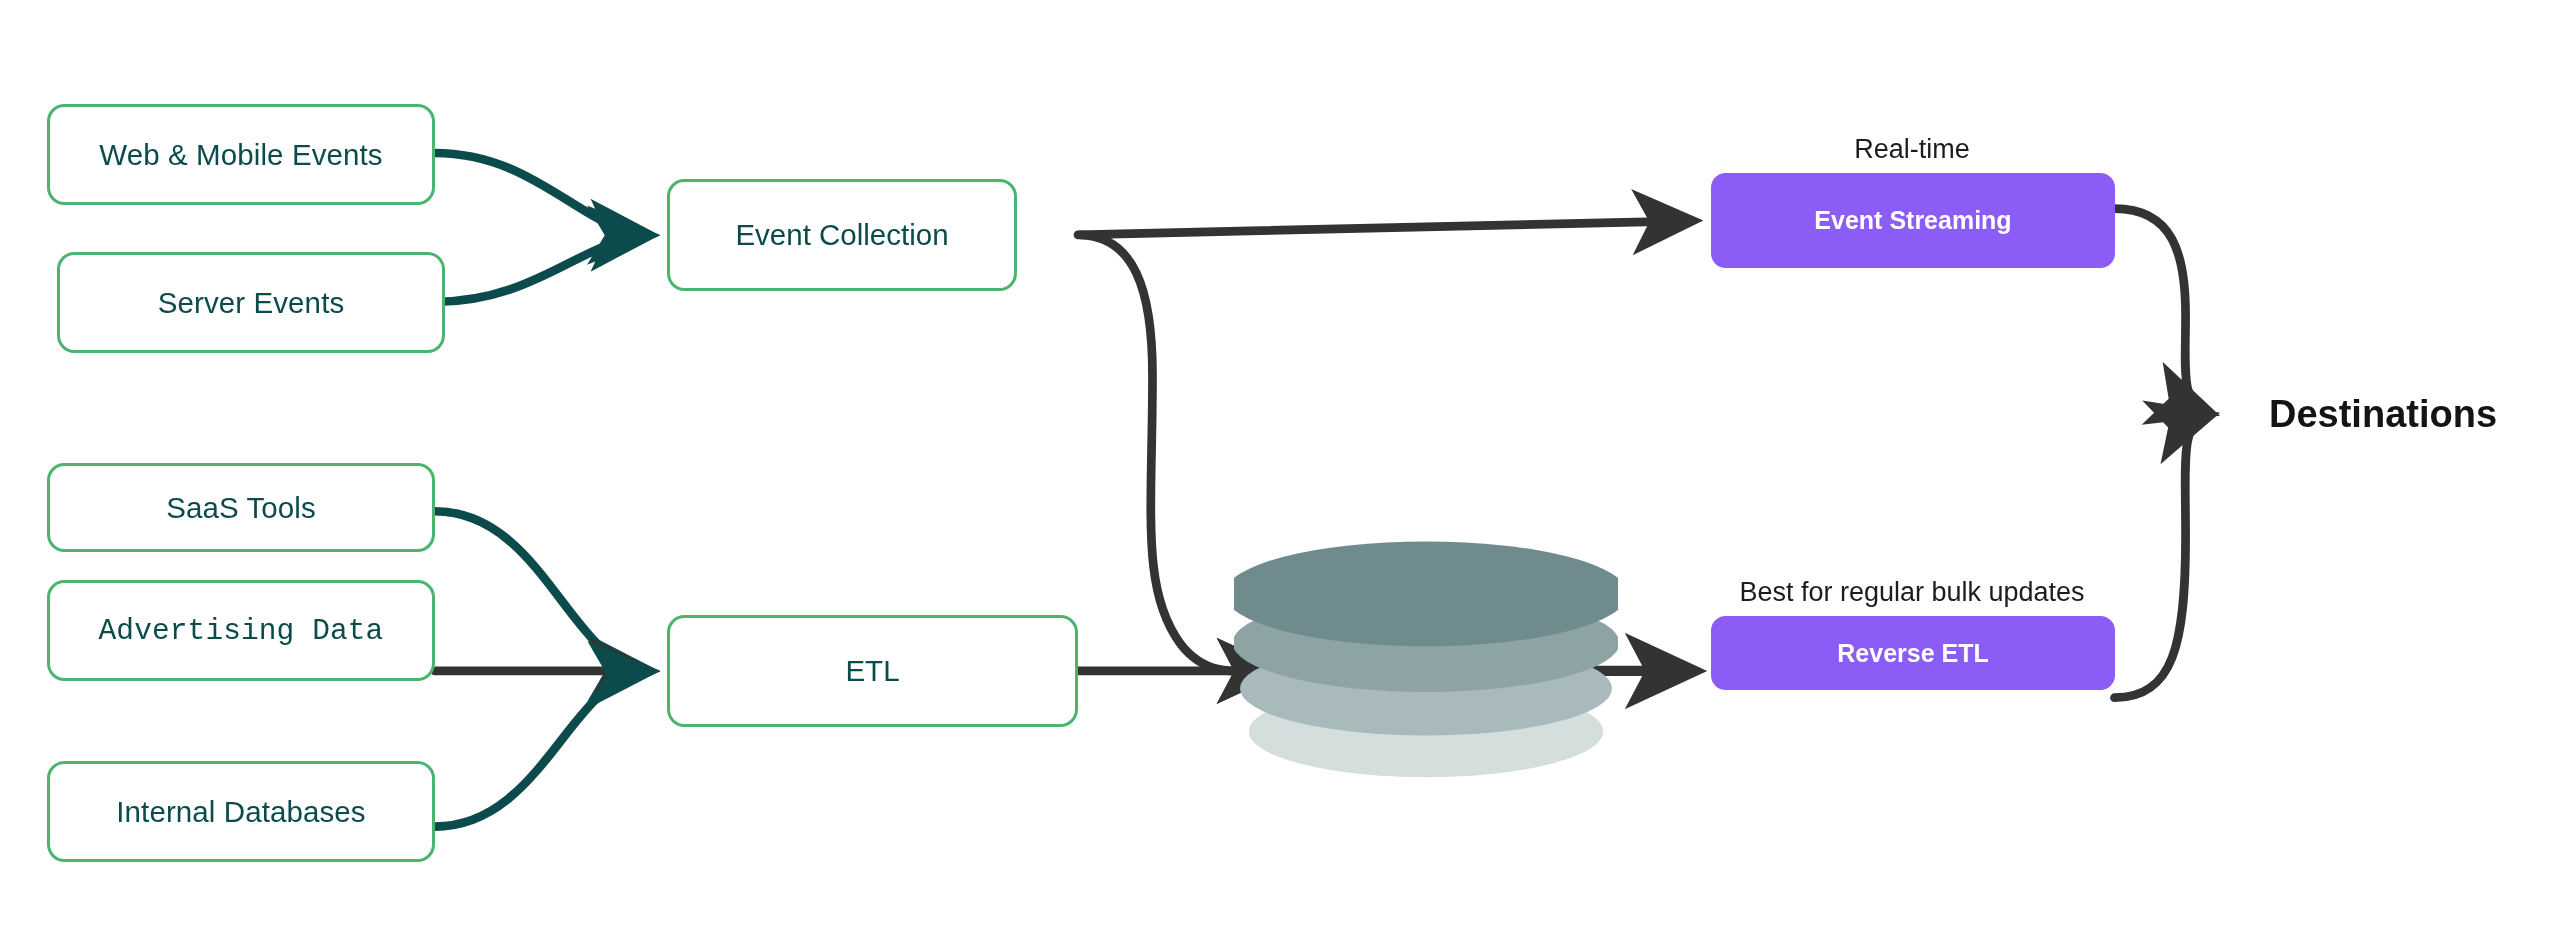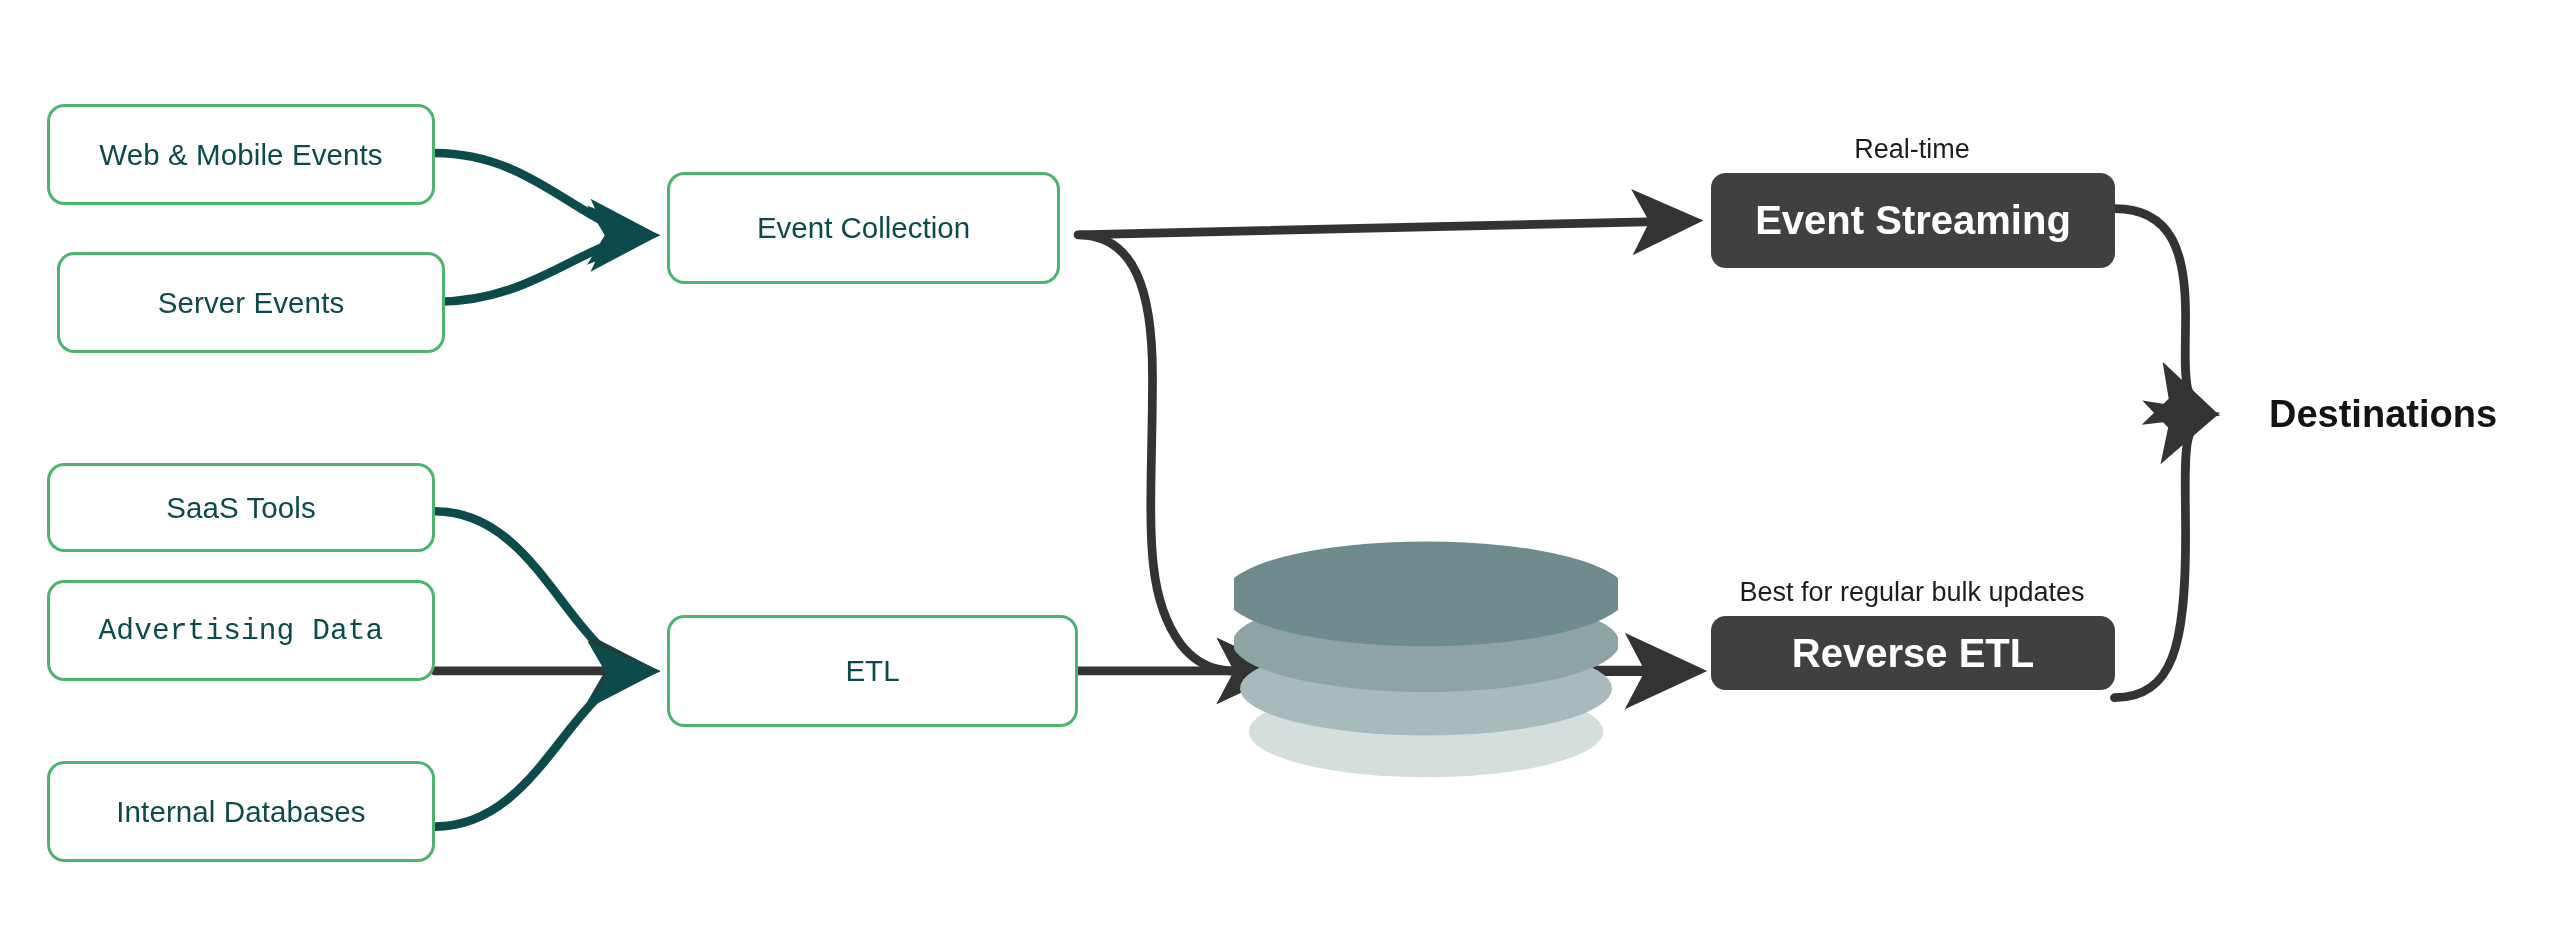--- a/index.html
+++ b/index.html
@@ -43,24 +43,24 @@
   }
   .mid-box {
     border: 3.4px solid #4CB46E;
     border-radius: 17.4px;
     background: #ffffff;
     color: #0C4B4B;
     font-size: 29.5px;
     font-weight: 400;
   }
   .dark-box {
-    background: #404040;
+    background: #8b5cf6;
     border-radius: 14.8px;
     color: #ffffff;
-    font-size: 40px;
+    font-size: 25px;
     font-weight: 700;
   }
   .annot {
     position: absolute;
     font-size: 27px;
     color: #1d1d1d;
     white-space: nowrap;
     text-align: center;
   }
   .dest-label {
@@ -141,21 +141,21 @@
   </div>
 
   <div class="node src-box" style="left:47px; top:580px; width:388px; height:101px;font-family:Liberation Mono, monospace;">
     <span>Advertising Data</span>
   </div>
 
   <div class="node src-box" style="left:47px; top:761px; width:388px; height:101px;">
     <span>Internal Databases</span>
   </div>
 
-  <div class="node mid-box" style="left:667px; top:172px; width:393px; height:112px;">
+  <div class="node mid-box" style="left:667px; top:179px; width:350px; height:112px;">
     <span>Event Collection</span>
   </div>
 
   <div class="node mid-box" style="left:667px; top:615px; width:411px; height:112px;">
     <span>ETL</span>
   </div>
 
   <div class="annot" style="left:1711px; top:134px; width:402px;">
     <span>Real-time</span>
   </div>

